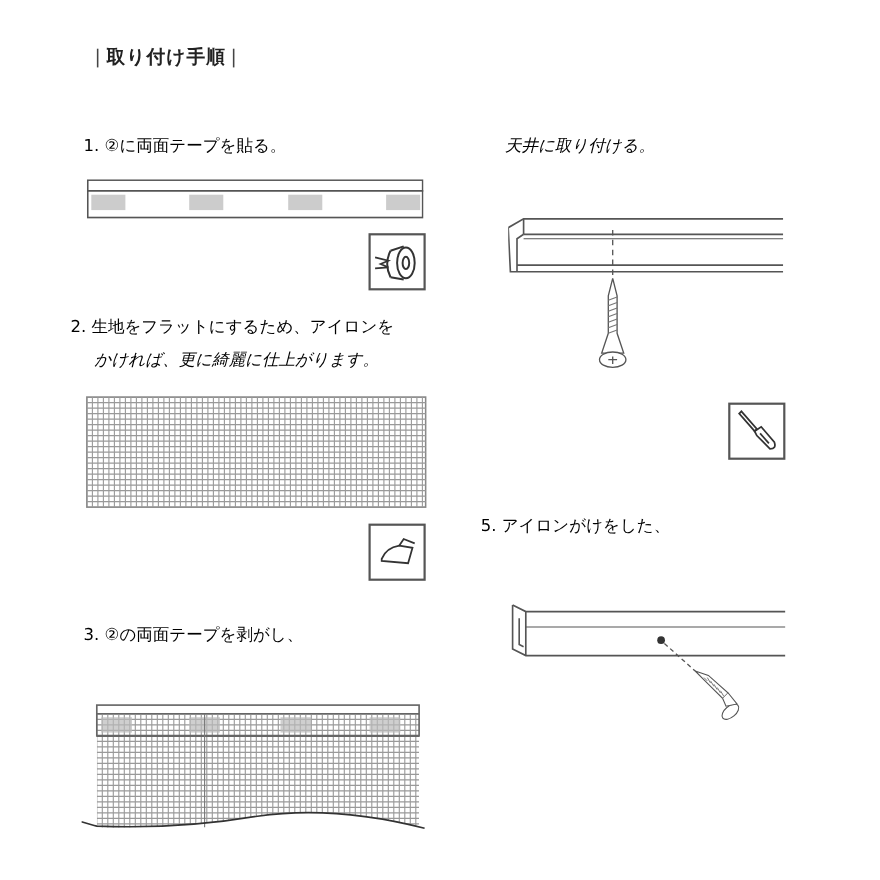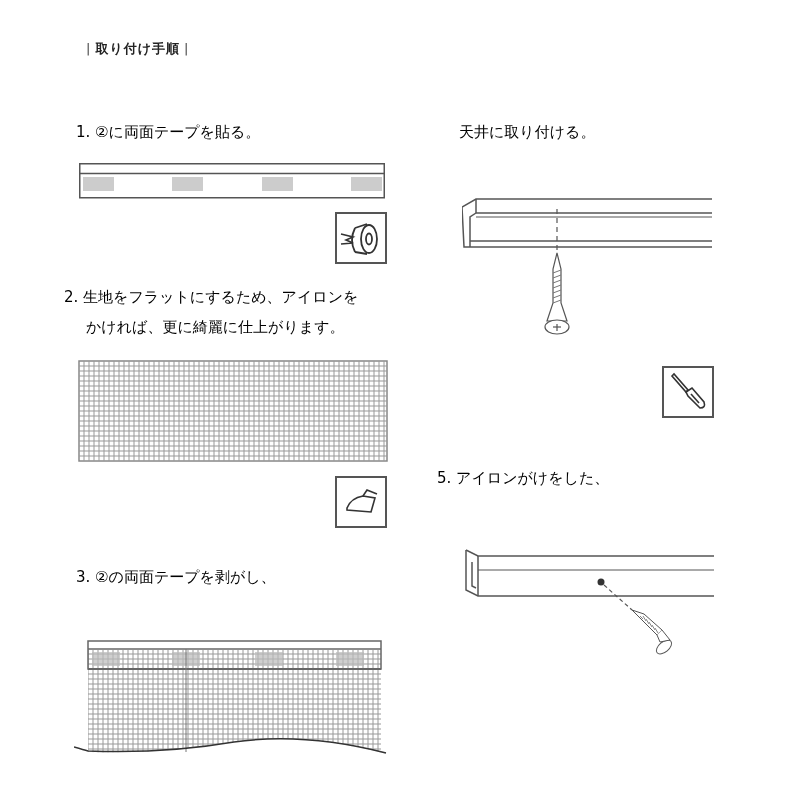--- a/index.html
+++ b/index.html
@@ -1,22 +1,22 @@
 <!DOCTYPE html>
 <html><head>
 <meta charset="utf-8">
 <style>
   html, body { margin: 0; padding: 0; background: #ffffff; }
   body { width: 800px; height: 800px; position: relative; overflow: hidden;
          font-family: "DejaVu Sans", sans-serif; color: #222; }
   .abs { position: absolute; }
-  .title { left: 82px; top: 40px; font-size: 13px; font-weight: bold; letter-spacing: 1px; white-space: nowrap; }
+  .title { left: 82px; top: 40px; font-size: 17px; font-weight: bold; letter-spacing: 1px; white-space: nowrap; }
   .title .bar { color: #444; font-weight: normal; margin: 0 4px; }
   .step { font-size: 15px; line-height: 30px; white-space: nowrap; color: #000000; }
-  .step .l2 { padding-left: 22px; display: block; }
+  .step .l2 { padding-left: 22px; display: block; font-style: italic; }
   .step .l1 { display: block; }
   .iconbox { width: 46px; height: 46px; border: 2px solid #555; box-sizing: border-box; background: #fff; }
   svg { display: block; }
 </style>
 </head>
 <body>
 
 <div class="abs title">
   <span class="bar">|</span><span>取り付け手順</span><span class="bar">|</span>
 </div>

